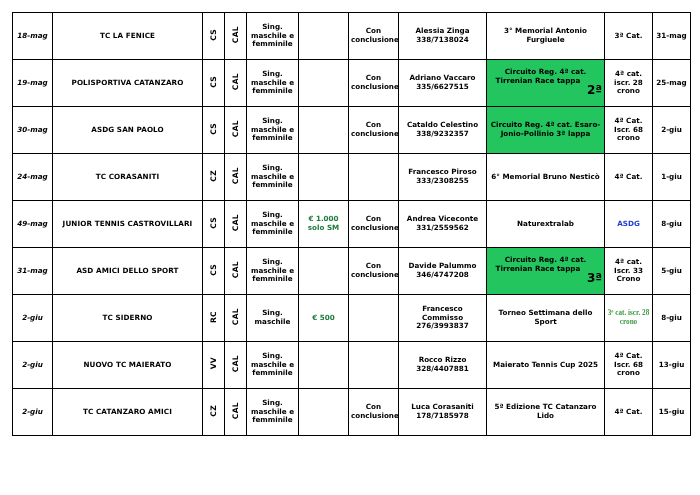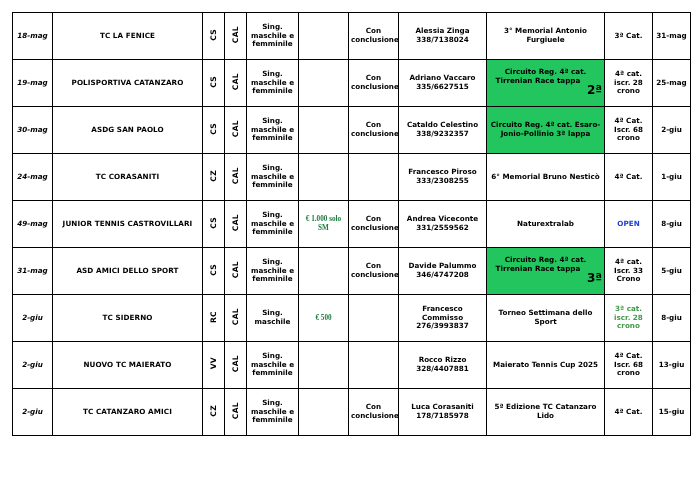--- a/index.html
+++ b/index.html
@@ -57,30 +57,30 @@
     white-space: nowrap;
     font-size: 7.6px;
     letter-spacing: 0.3px;
     display: inline-block;
   }
   td.vertcell { padding: 0; }
 
   .club { font-size: 7.6px; letter-spacing: 0.1px; }
   .date { font-size: 7.4px; font-style: italic; }
   .cat  { font-size: 7px; margin-left: 8px; }
-  .prize { color: #1f7a3d; font-size: 7.6px; font-family: Liberation Serif, serif; }
+  .prize { color: #1f7a3d; font-size: 7.6px; }
   .form { font-size: 7px; }
   .ref  { font-size: 7.3px; }
   .name { font-size: 7.3px; }
   .class { font-size: 7px; }
   .end  { font-size: 7.2px; }
 
   td.highlight { background: #22c55e; }
   .open { color: #1f3fd0; font-size: 7.6px; }
-  .crono-green { color: #3f9b47; }
+  .crono-green { color: #3f9b47; font-family: Liberation Serif, serif; }
   .tappa-sup {
     float: right;
     font-size: 12px;
     margin-top: 6px;
   }
 </style>
 </head>
 <body>
 
 <div id="sheet">
@@ -154,21 +154,21 @@
         <tr class="row">
           <td class="date">49-mag</td>
           <td class="club">JUNIOR TENNIS CASTROVILLARI</td>
           <td class="vertcell"><span class="vert">CS</span></td>
           <td class="vertcell"><span class="vert">CAL</span></td>
           <td class="cat">Sing. maschile e femminile</td>
           <td class="prize">€ 1.000 solo SM</td>
           <td class="form">Con conclusione</td>
           <td class="ref">Andrea Viceconte 331/2559562</td>
           <td class="name"><span>Naturextralab</span></td>
-          <td class="class open">OPEN</td>
+          <td class="class open">ASDG</td>
           <td class="end">8-giu</td>
         </tr>
         <tr class="row">
           <td class="date">31-mag</td>
           <td class="club">ASD AMICI DELLO SPORT</td>
           <td class="vertcell"><span class="vert">CS</span></td>
           <td class="vertcell"><span class="vert">CAL</span></td>
           <td class="cat">Sing. maschile e femminile</td>
           <td class="prize"></td>
           <td class="form">Con conclusione</td>

